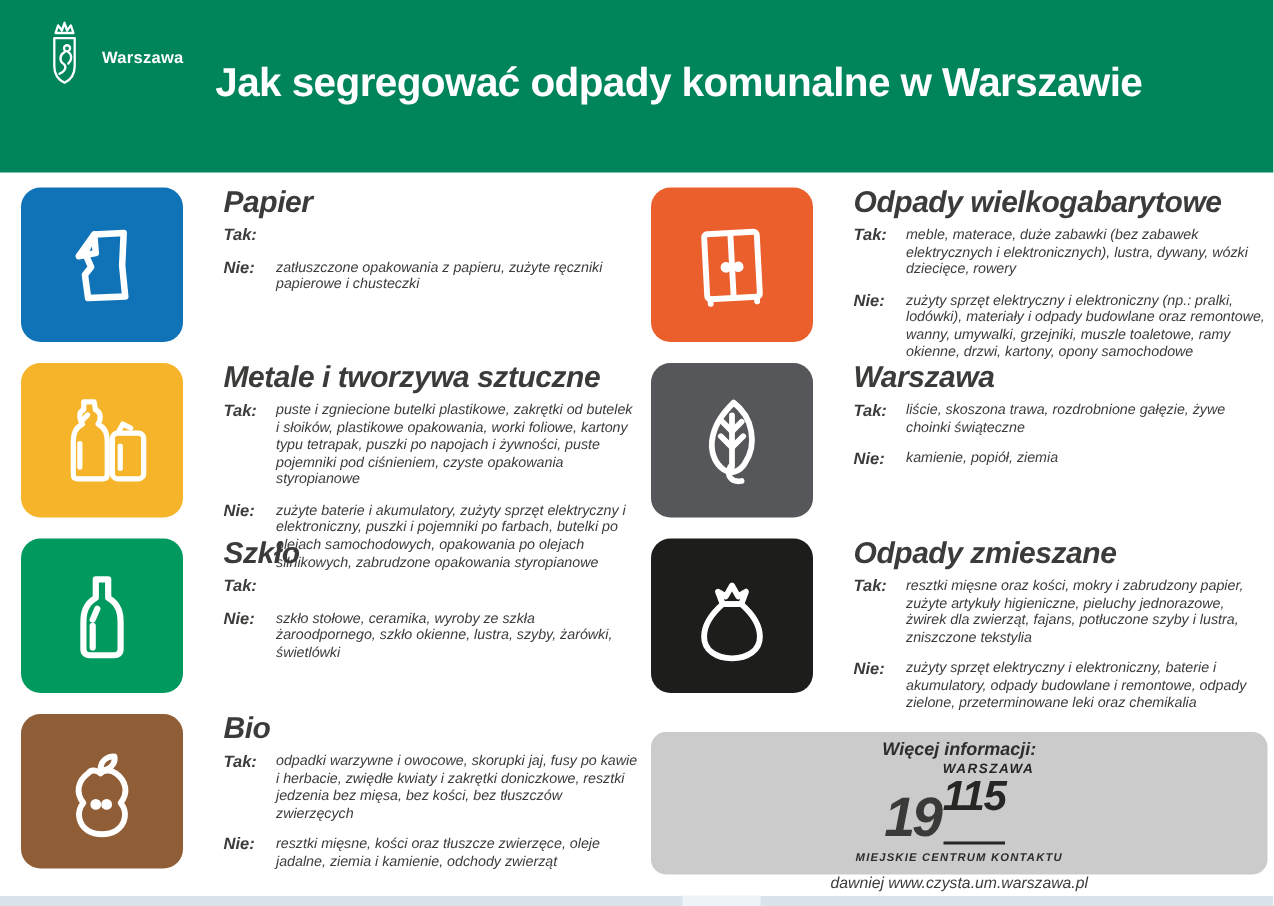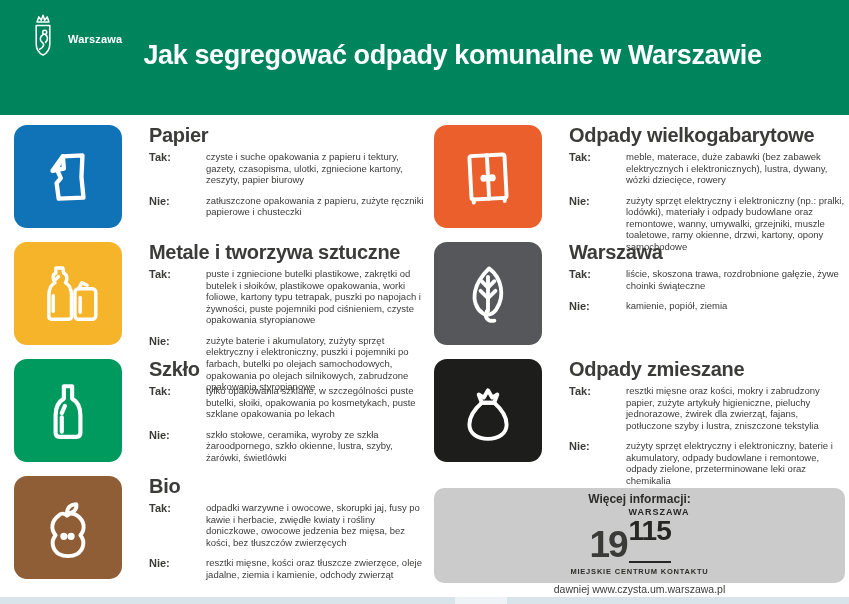--- a/index.html
+++ b/index.html
@@ -17,32 +17,32 @@
   .crest{position:absolute;left:26px;top:11px;display:flex;align-items:center;gap:8px;}
   .crest svg{display:block;}
   .crest-label{color:#fff;font-weight:bold;font-size:11px;letter-spacing:.2px;}
   .header-title{
     position:absolute;top:40px;left:0;width:100%;text-align:center;
     color:#fff;font-size:27px;font-weight:bold;letter-spacing:-0.4px;margin-left:28px;
   }
   
   .content{
     position:absolute;top:125px;left:14px;width:831px;
-    display:grid;grid-template-columns:411px 411px;column-gap:9px;
+    display:grid;grid-template-columns:411px 411px;column-gap:9px;font-style:italic;
   }
   .col{display:flex;flex-direction:column;}
   .section{height:117px;display:flex;gap:27px;align-items:flex-start;}
   .icon-tile{
     width:108px;height:103px;border-radius:13px;flex:none;
     display:flex;align-items:center;justify-content:center;
   }
   .icon-tile svg{display:block;}
   .text-block{flex:1;min-width:0;padding-top:0;}
   .cat-title{font-size:20px;font-weight:bold;color:#3b3b3a;margin:0 0 5px;letter-spacing:-0.3px;line-height:1.05;}
-  .tn-row{display:grid;grid-template-columns:35px 1fr;margin-bottom:9px;gap:22px;}
+  .tn-row{display:grid;grid-template-columns:35px 1fr;margin-bottom:9px;}
   .tn-label{font-weight:bold;font-size:11px;line-height:1.15;color:#3b3b3a;}
   .tn-text{font-size:9.5px;line-height:1.22;color:#3b3b3a;}
   
   .info-box{
     margin-top:12px;height:91px;border-radius:10px;background:#cbcbcb;
     display:flex;flex-direction:column;align-items:center;justify-content:flex-start;
     padding-top:4px;
   }
   .info-heading{font-size:12px;font-weight:bold;color:#2d2d2b;margin-bottom:2px;}
   .contact-logo{display:flex;align-items:flex-end;line-height:1;color:#262624;}
@@ -90,21 +90,20 @@
           <g stroke="#ffffff" stroke-width="4.2" fill="none" stroke-linejoin="round" stroke-linecap="round">
             <path d="M25 10 L44 9 L43 30 L45 50 L21 51 L19 36 L23 31 L19 22 Z"></path>
             <path d="M25 10 L26 22 L15 24 Z"></path>
           </g>
         </svg>
       </div>
       <div class="text-block">
         <div class="cat-title">Papier</div>
         <div class="tn-row">
           <span class="tn-label">Tak:</span>
-          <span class="tn-text">czyste i suche opakowania z papieru i tektury, gazety, czasopisma, ulotki, zgniecione kartony, zeszyty, papier biurowy</span>
         </div>
         <div class="tn-row">
           <span class="tn-label">Nie:</span>
           <span class="tn-text">zatłuszczone opakowania z papieru, zużyte ręczniki papierowe i chusteczki</span>
         </div>
       </div>
     </div>
 
     <div class="section">
       <div class="icon-tile" style="background: rgb(246, 180, 42);">
@@ -139,21 +138,20 @@
             <path d="M26 6 h8 v12 c7 4 8 10 8 16 v17 c0 3 -2 4 -4 4 h-16 c-2 0 -4 -1 -4 -4 v-17 c0 -6 1 -12 8 -16 Z"></path>
             <path d="M24 32 l3 -7"></path>
             <path d="M24 36 v14"></path>
           </g>
         </svg>
       </div>
       <div class="text-block">
         <div class="cat-title">Szkło</div>
         <div class="tn-row">
           <span class="tn-label">Tak:</span>
-          <span class="tn-text">tylko opakowania szklane, w szczególności puste butelki, słoiki, opakowania po kosmetykach, puste szklane opakowania po lekach</span>
         </div>
         <div class="tn-row">
           <span class="tn-label">Nie:</span>
           <span class="tn-text">szkło stołowe, ceramika, wyroby ze szkła żaroodpornego, szkło okienne, lustra, szyby, żarówki, świetlówki</span>
         </div>
       </div>
     </div>
 
     <div class="section">
       <div class="icon-tile" style="background: rgb(143, 93, 54);">
@@ -163,21 +161,21 @@
             <path d="M29 16 c0 -6 4 -9 9 -9 c1 5 -3 9 -9 9 Z"></path>
             <circle cx="26" cy="38" r="1.6" fill="#ffffff"></circle>
             <circle cx="33" cy="38" r="1.6" fill="#ffffff"></circle>
           </g>
         </svg>
       </div>
       <div class="text-block">
         <div class="cat-title">Bio</div>
         <div class="tn-row">
           <span class="tn-label">Tak:</span>
-          <span class="tn-text">odpadki warzywne i owocowe, skorupki jaj, fusy po kawie i herbacie, zwiędłe kwiaty i rośliny doniczkowe, owocowe jedzenia bez mięsa, bez kości, bez tłuszczów zwierzęcych</span>
+          <span class="tn-text">odpadki warzywne i owocowe, skorupki jaj, fusy po kawie i herbacie, zwiędłe kwiaty i zakrętki doniczkowe, resztki jedzenia bez mięsa, bez kości, bez tłuszczów zwierzęcych</span>
         </div>
         <div class="tn-row">
           <span class="tn-label">Nie:</span>
           <span class="tn-text">resztki mięsne, kości oraz tłuszcze zwierzęce, oleje jadalne, ziemia i kamienie, odchody zwierząt</span>
         </div>
       </div>
     </div>
 
   </div>
 

